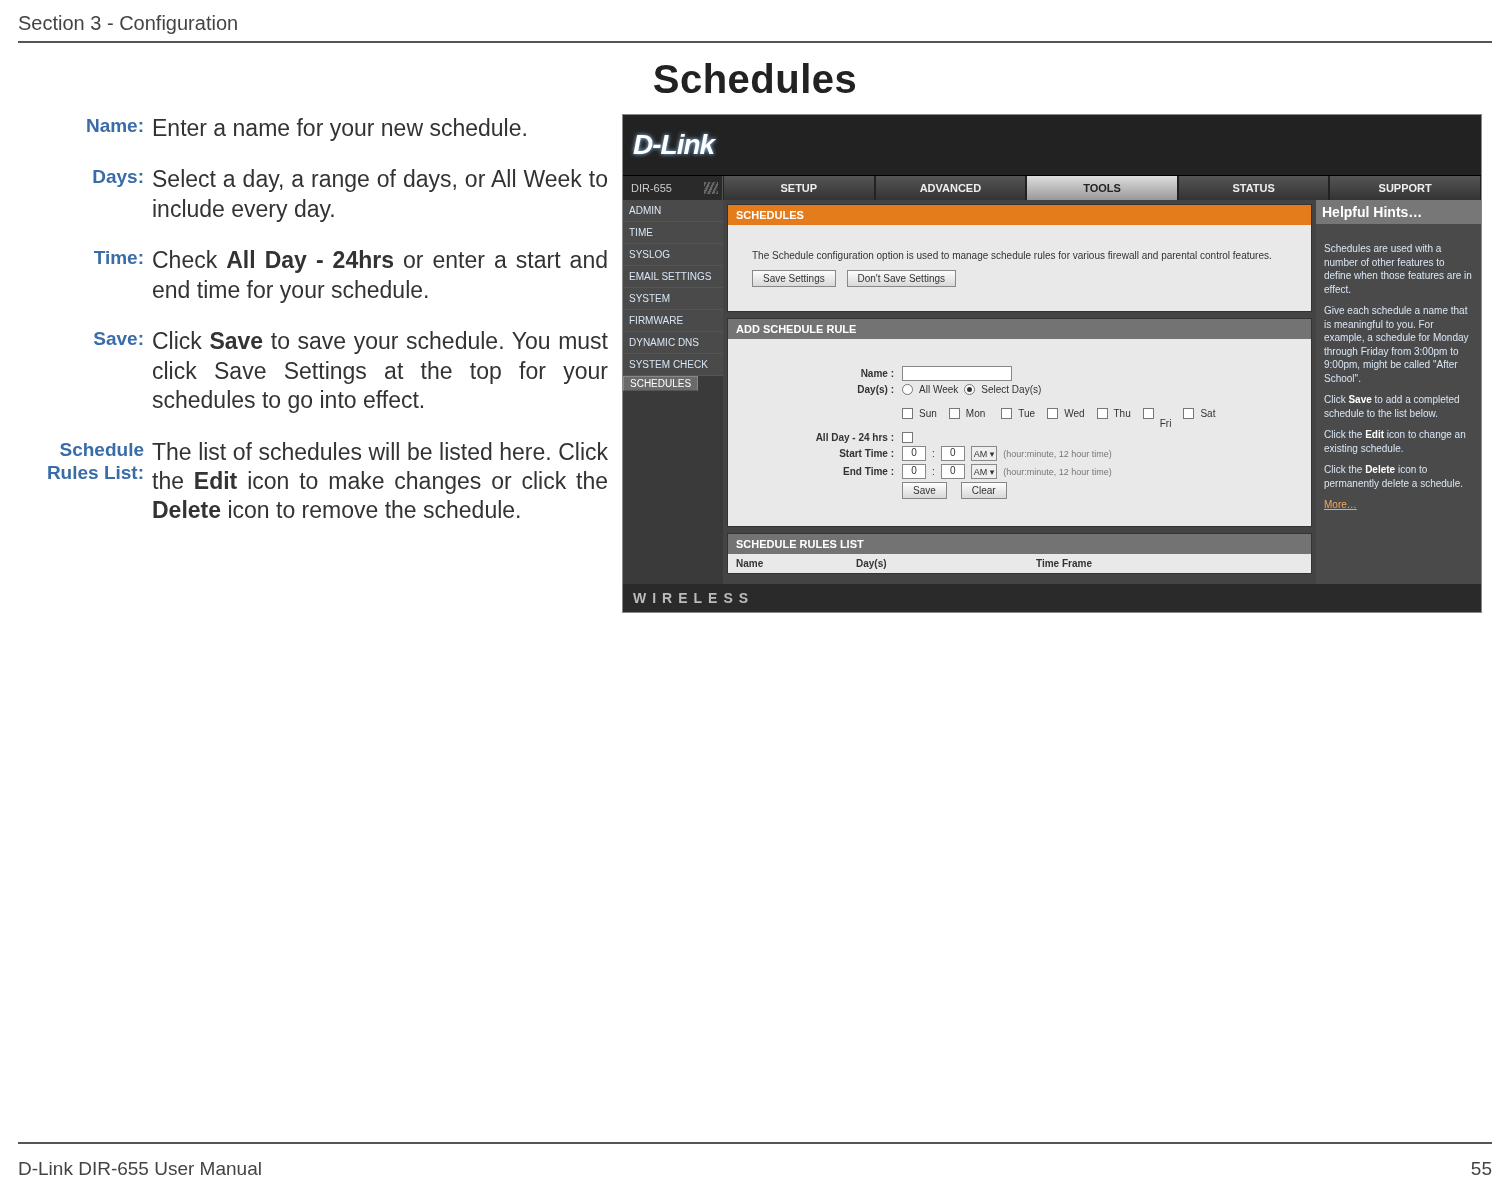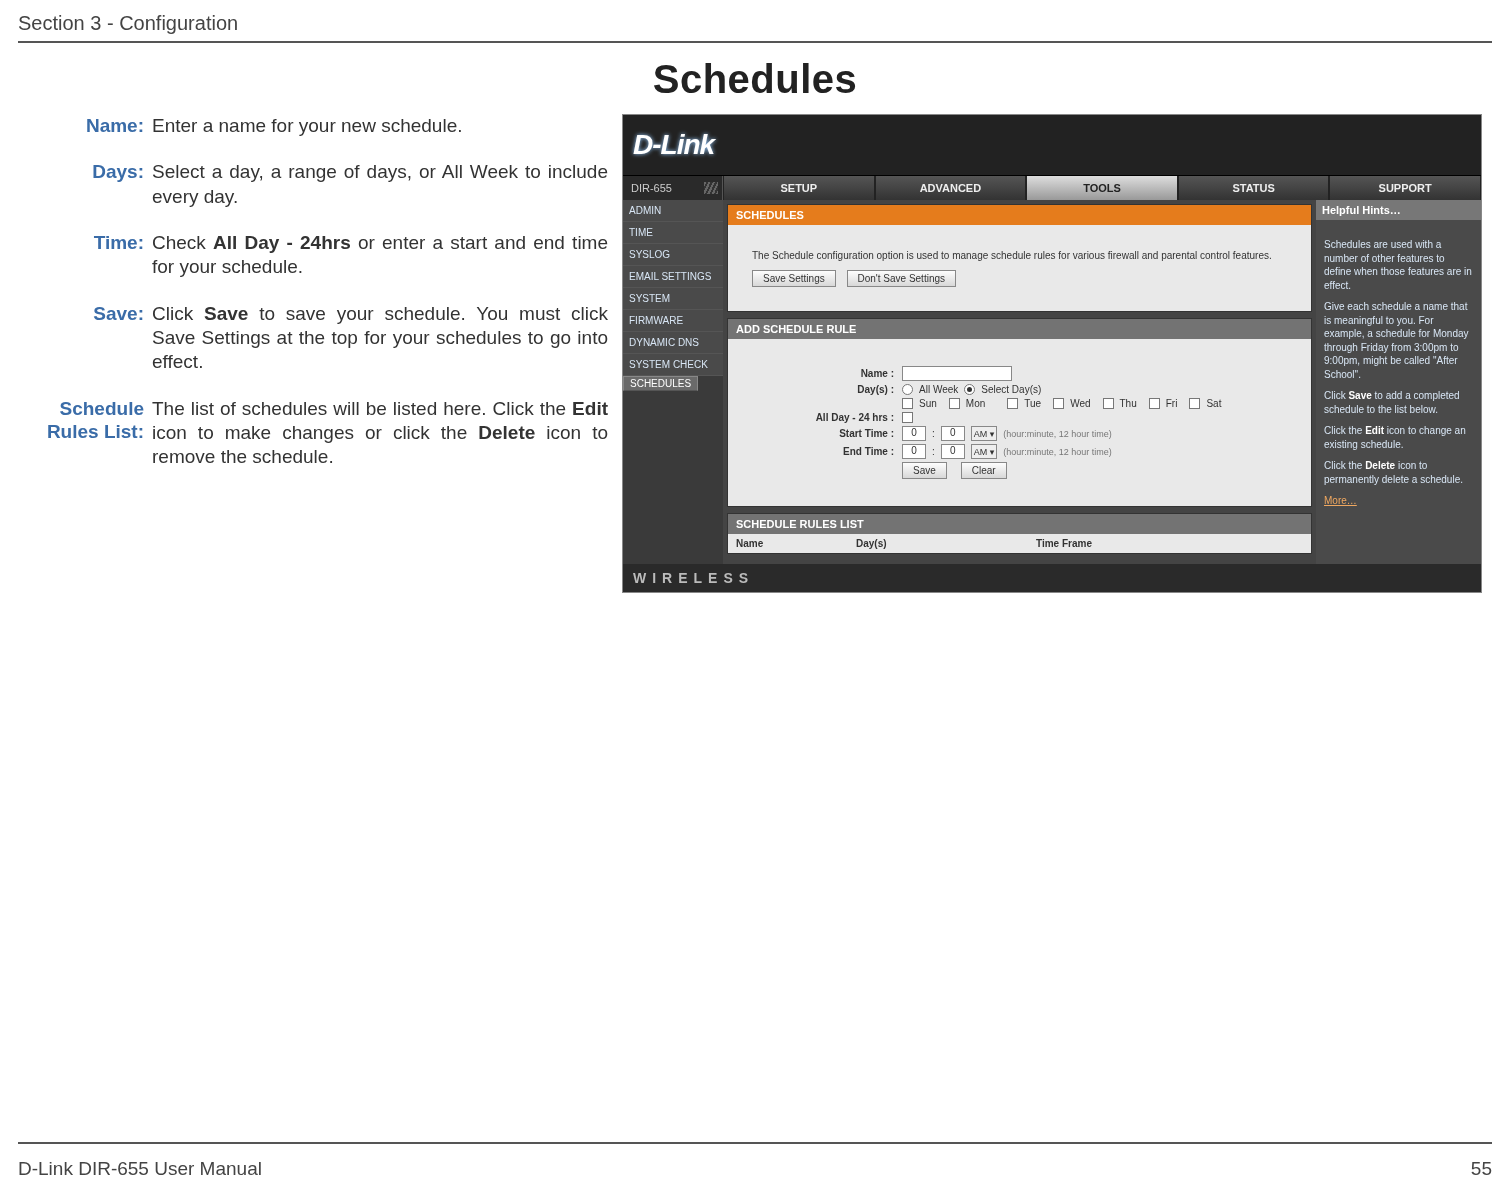--- a/index.html
+++ b/index.html
@@ -49,21 +49,21 @@
     text-align: right;
     color: #3a6ca8;
     font-weight: bold;
     font-size: 19px;
     font-family: "Arial Narrow", Arial, sans-serif;
     line-height: 1.25;
     padding-right: 8px;
   }
   .def-text {
     flex: 1;
-    font-size: 19px;
+    font-size: 23px;
     color: #333;
     line-height: 1.28;
     text-align: justify;
   }
   .def-text b { font-weight: bold; }
 
   
   .shot {
     flex: 0 0 860px;
     border: 1px solid #888;
@@ -237,21 +237,21 @@
     background:#4a4a4a;
     color:#d8e6f5;
     font-size:10px;
     padding:0;
   }
   .rightcol .rh {
     background:#777;
     color:#fff;
     font-weight:bold;
     padding:4px 6px;
-    font-size:11px;
+    font-size:14px;
   }
   .rightcol .rb {
     padding:18px 8px;
     line-height:1.35;
   }
   .rightcol .rb p { margin-bottom:8px; }
   .rightcol .rb b { color:#fff; }
   .rightcol .more { color:#f0a860;text-decoration:underline; }
   .wireless {
     background:#2a2a2a;
@@ -357,29 +357,29 @@
                 <span class="rdo checked"></span>
                 <span>Select Day(s)</span>
               </div>
             </div>
             <div class="formrow">
               <div class="lbl"></div>
               <div class="ctl" id="daychks">
                   <span class="chk"></span>
                   <span style="margin-right: 6px;">Sun</span>
                   <span class="chk"></span>
-                  <span style="margin-right: 16px;">Mon</span>
+                  <span style="margin-right: 10px;">Mon</span>
                   <span class="chk"></span>
                   <span style="margin-right: 6px;">Tue</span>
                   <span class="chk"></span>
                   <span style="margin-right: 6px;">Wed</span>
                   <span class="chk"></span>
                   <span style="margin-right: 6px;">Thu</span>
                   <span class="chk"></span>
-                  <span style="margin-right: 6px;">Fri</span>
+                  <span style="margin-right: 6px; margin-top: 20px;">Fri</span>
                   <span class="chk"></span>
                   <span style="margin-right: 6px;">Sat</span>
                 </div>
             </div>
             <div class="formrow">
               <div class="lbl">All Day - 24 hrs :</div>
               <div class="ctl">
                   <span class="chk"></span>
                 </div>
             </div>

